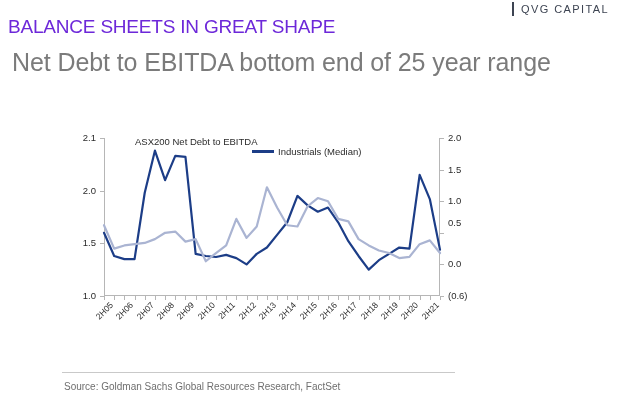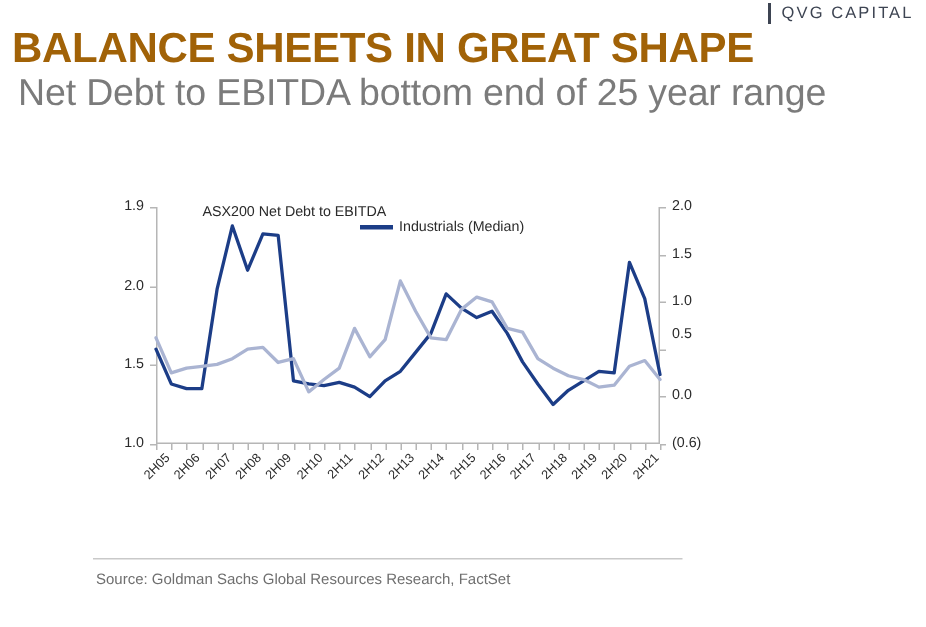--- a/index.html
+++ b/index.html
@@ -17,21 +17,21 @@
     display: flex; align-items: center; gap: 7px;
   }
   .brand-bar { width: 2px; height: 14px; background: #3d4452; }
   .brand-text {
     font-size: 11px; letter-spacing: 1.4px; color: #3d4452;
     font-family: "Liberation Sans", sans-serif; white-space: nowrap;
   }
 
   .title {
     position: absolute; left: 8px; top: 16px;
-    font-size: 28px; font-weight: bold; color: #a16207;
+    font-size: 19px; font-weight: normal; color: #6d28d9;
     letter-spacing: -0.2px; white-space: nowrap;
   }
   .subtitle {
     position: absolute; left: 12px; top: 48px;
     font-size: 25px; color: #7b7b7b; font-weight: normal;
     letter-spacing: -0.1px; white-space: nowrap;
   }
 
   
   .chart-panel { position: absolute; left: 60px; top: 118px; width: 500px; height: 240px; }
@@ -71,21 +71,21 @@
     position: absolute; top: 162px;
     font-size: 8.5px; color: #2b2b2b;
     transform-origin: left top;
     transform: rotate(-45deg) translate(-100%, 0);
     white-space: nowrap;
   }
 
   svg.series { position: absolute; left: 0; top: 0; width: 336px; height: 158px; overflow: visible; }
 
   
-  .legend { position: absolute; left: 180px; top: 28px; }
+  .legend { position: absolute; left: 192px; top: 28px; }
   .legend-row { display: flex; align-items: center; gap: 4px; margin-bottom: 7px; }
   .legend-swatch { width: 22px; height: 0; border-top-width: 3px; border-top-style: solid; }
   .legend-label { font-size: 9.5px; color: #2b2b2b; white-space: nowrap; }
 
   
   .divider {
     position: absolute; left: 62px; top: 372px;
     width: 393px; height: 1px; background: #c9c9c9;
   }
   .source {
@@ -118,21 +118,21 @@
           <polyline points="0.00,94.80 10.18,117.97 20.36,121.13 30.55,121.13 40.73,54.77 50.91,12.64 61.09,42.13 71.27,17.91 81.45,18.96 91.64,115.87 101.82,117.97 112.00,119.03 122.18,116.92 132.36,120.08 142.55,126.40 152.73,115.87 162.91,109.55 173.09,96.91 183.27,84.27 193.45,57.93 203.64,67.41 213.82,73.73 224.00,69.52 234.18,84.27 244.36,103.23 254.55,117.97 264.73,131.67 274.91,122.19 285.09,115.87 295.27,109.55 305.45,110.60 315.64,36.87 325.82,61.09 336.00,111.65" fill="none" stroke="#1c3d87" stroke-width="2.2" stroke-linejoin="round" stroke-linecap="round"></polyline>
           <polyline points="0.00,87.22 10.18,110.60 20.36,107.44 30.55,106.18 40.73,104.91 50.91,101.12 61.09,94.80 71.27,93.54 81.45,103.65 91.64,101.12 101.82,123.24 112.00,115.02 122.18,107.44 132.36,80.90 142.55,99.86 152.73,88.48 162.91,49.30 173.09,69.52 183.27,87.22 193.45,88.48 203.64,68.26 213.82,60.04 224.00,63.20 234.18,80.90 244.36,83.42 254.55,101.12 264.73,107.44 274.91,112.50 285.09,115.02 295.27,120.08 305.45,118.82 315.64,106.18 325.82,102.38 336.00,115.02" fill="none" stroke="#aab4d2" stroke-width="2.2" stroke-linejoin="round" stroke-linecap="round"></polyline>
         </svg>
     <div class="tick-l" style="top: 158px;"></div>
         <div class="ylab ylab-l" style="top: 153px;">1.0</div>
         <div class="tick-l" style="top: 105.333px;"></div>
         <div class="ylab ylab-l" style="top: 100.333px;">1.5</div>
         <div class="tick-l" style="top: 52.6667px;"></div>
         <div class="ylab ylab-l" style="top: 47.6667px;">2.0</div>
         <div class="tick-l" style="top: 0px;"></div>
-        <div class="ylab ylab-l" style="top: -5px;">1.9</div>
+        <div class="ylab ylab-l" style="top: -5px;">2.1</div>
         <div class="tick-r" style="top: 158px;"></div>
         <div class="ylab ylab-r" style="top: 153px;">(0.6)</div>
         <div class="tick-r" style="top: 126.4px;"></div>
         <div class="ylab ylab-r" style="top: 121.4px;">0.0</div>
         <div class="tick-r" style="top: 94.8px;"></div>
         <div class="ylab ylab-r" style="top: 80px;">0.5</div>
         <div class="tick-r" style="top: 63.2px;"></div>
         <div class="ylab ylab-r" style="top: 58.2px;">1.0</div>
         <div class="tick-r" style="top: 31.6px;"></div>
         <div class="ylab ylab-r" style="top: 26.6px;">1.5</div>

